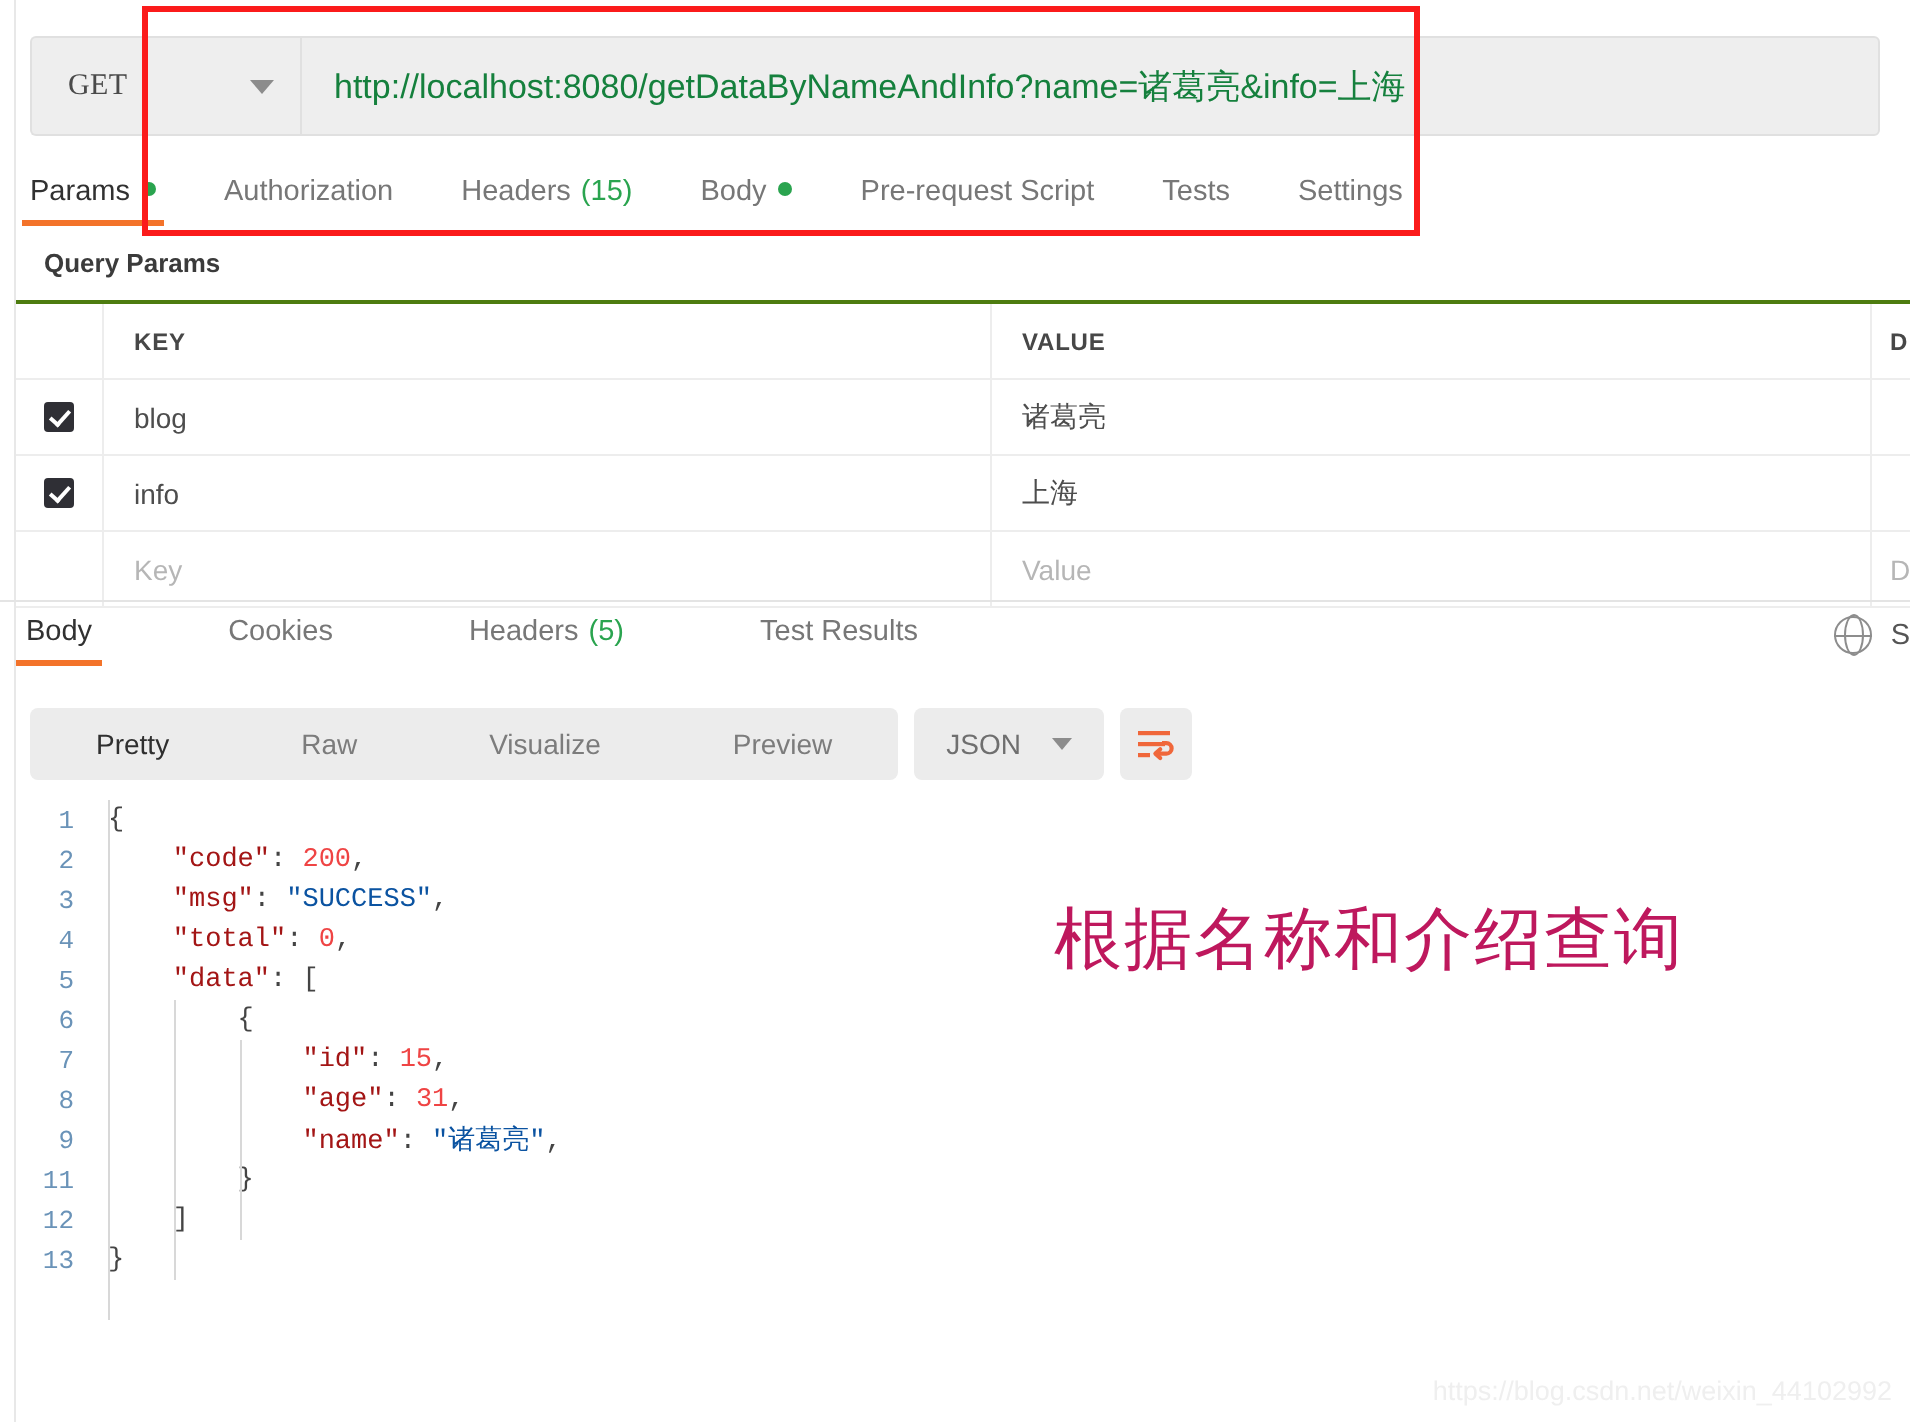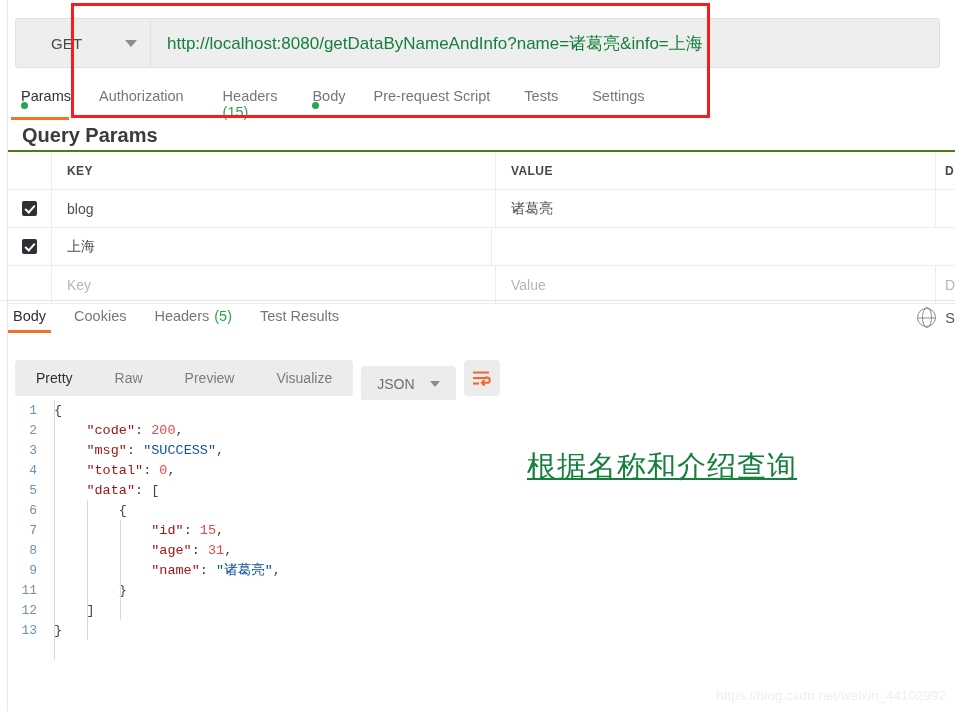--- a/index.html
+++ b/index.html
@@ -39,21 +39,22 @@
   }
   .method-box {
     width: 135px;
     background: #eeeeee;
     border: 1px solid #e0e0e0;
     border-right: none;
     border-radius: 3px 0 0 3px;
     display: flex;
     align-items: center;
     justify-content: space-between;
-    padding: 0 13px 0 35px;
+    padding: 0 13px 0 18px;
+    font-family: Liberation Serif, serif;
   }
   .method-label {
     font-size: 15px;
     color: #4a4a4a;
     letter-spacing: .2px;
   }
   .caret-down {
     width: 0; height: 0;
     border-left: 6px solid transparent;
     border-right: 6px solid transparent;
@@ -86,21 +87,20 @@
   .req-tab {
     position: relative;
     font-size: 14.5px;
     color: #777777;
     padding: 0 0 9px 0;
     margin-right: 34px;
     white-space: nowrap;
     display: flex;
     align-items: baseline;
     cursor: pointer;
-    flex-direction: column;
   }
   .req-tab.active { color: #313131; }
   .req-tab.active::after {
     content: "";
     position: absolute;
     left: -4px; right: -4px; bottom: 0;
     height: 3px;
     background: #f3732a;
   }
   .dot-green {
@@ -111,21 +111,21 @@
     margin-left: 6px;
     position: relative;
     top: -2px;
   }
   .count-green { color: #2aa44f; margin-left: 5px; }
 
   
   .qp-caption {
     position: absolute;
     left: 22px; top: 124px;
-    font-size: 20px;
+    font-size: 13px;
     color: #3b3b3b;
     font-weight: bold;
   }
 
   
   .params-table {
     position: absolute;
     left: 8px; top: 150px;
     width: 947px;
     border-top: 2px solid #4d7c0f;
@@ -210,20 +210,21 @@
     align-items: flex-start;
   }
   .resp-tab {
     position: relative;
     font-size: 14.5px;
     color: #777777;
     padding: 0 0 9px 0;
     margin-right: 28px;
     white-space: nowrap;
     cursor: pointer;
+    margin-left: 40px;
   }
   .resp-tab:first-child { margin-left: 5px; }
   .resp-tab.active { color: #313131; }
   .resp-tab.active::after {
     content: "";
     position: absolute;
     left: -5px; right: -5px; bottom: 0;
     height: 3px;
     background: #f3732a;
   }
@@ -277,35 +278,34 @@
     border-radius: 4px;
     display: flex;
     align-items: stretch;
     height: 36px;
   }
   .seg-item {
     font-size: 14px;
     color: #7c7c7c;
     display: flex;
     align-items: center;
-    padding: 0 21px;
+    padding: 0 33px;
     cursor: pointer;
     white-space: nowrap;
   }
   .seg-item.active { color: #2f2f2f; }
   .type-sel {
     background: #ececec;
     border-radius: 4px;
     height: 36px;
     display: flex;
     align-items: center;
     gap: 15px;
     padding: 4px 16px;
     cursor: pointer;
-    margin-top: 12px;
   }
   .type-sel .lbl { font-size: 14px; color: #6f6f6f; }
   .type-sel .caret {
     width: 0; height: 0;
     border-left: 5px solid transparent;
     border-right: 5px solid transparent;
     border-top: 6px solid #8c8c8c;
   }
   .wrap-btn {
     width: 36px; height: 36px;
@@ -362,25 +362,24 @@
   .red-box {
     position: absolute;
     left: 71px; top: 3px;
     width: 639px; height: 115px;
     border: 3px solid #fb1b1b;
     pointer-events: none;
   }
   .red-note {
     position: absolute;
     left: 527px; top: 447px;
-    font-size: 29px;
-    color: #15803d;
+    font-size: 34px;
+    color: #be185d;
     letter-spacing: 1px;
     white-space: nowrap;
-    text-decoration: underline;
   }
 
   
   .watermark {
     position: absolute;
     right: 9px; bottom: 8px;
     font-size: 13.5px;
     color: #efefef;
     white-space: nowrap;
   }
@@ -454,20 +453,23 @@
         <div class="pt-val">
           <span class="td">诸葛亮</span>
         </div>
         <div class="pt-desc">
           <span class="td"></span>
         </div>
       </div>
       <div class="pt-row">
         <div class="pt-check">
           <span class="chk"></span>
+        </div>
+        <div class="pt-key">
+          <span class="td">info</span>
         </div>
         <div class="pt-val">
           <span class="td">上海</span>
         </div>
         <div class="pt-desc">
           <span class="td"></span>
         </div>
       </div>
       <div class="pt-row">
         <div class="pt-check"></div>
@@ -493,22 +495,22 @@
 
   <div class="resp-right">
     <span class="globe"></span>
     <span class="save-s">S</span>
   </div>
 
   <div class="fmt-bar">
     <div class="seg" id="fmt-seg">
         <div class="seg-item active">Pretty</div>
         <div class="seg-item">Raw</div>
+        <div class="seg-item">Visualize</div>
         <div class="seg-item">Preview</div>
-        <div class="seg-item">Visualize</div>
       </div>
     <div class="type-sel">
       <span class="lbl">JSON</span>
       <span class="caret"></span>
     </div>
     <div class="wrap-btn">
       <svg width="19" height="17" viewBox="0 0 19 17">
         <rect x="1" y="1.5" width="16" height="2.1" fill="#f0673a"></rect>
         <rect x="1" y="7" width="13.5" height="2.1" fill="#f0673a"></rect>
         <rect x="1" y="12.5" width="6" height="2.1" fill="#f0673a"></rect>

